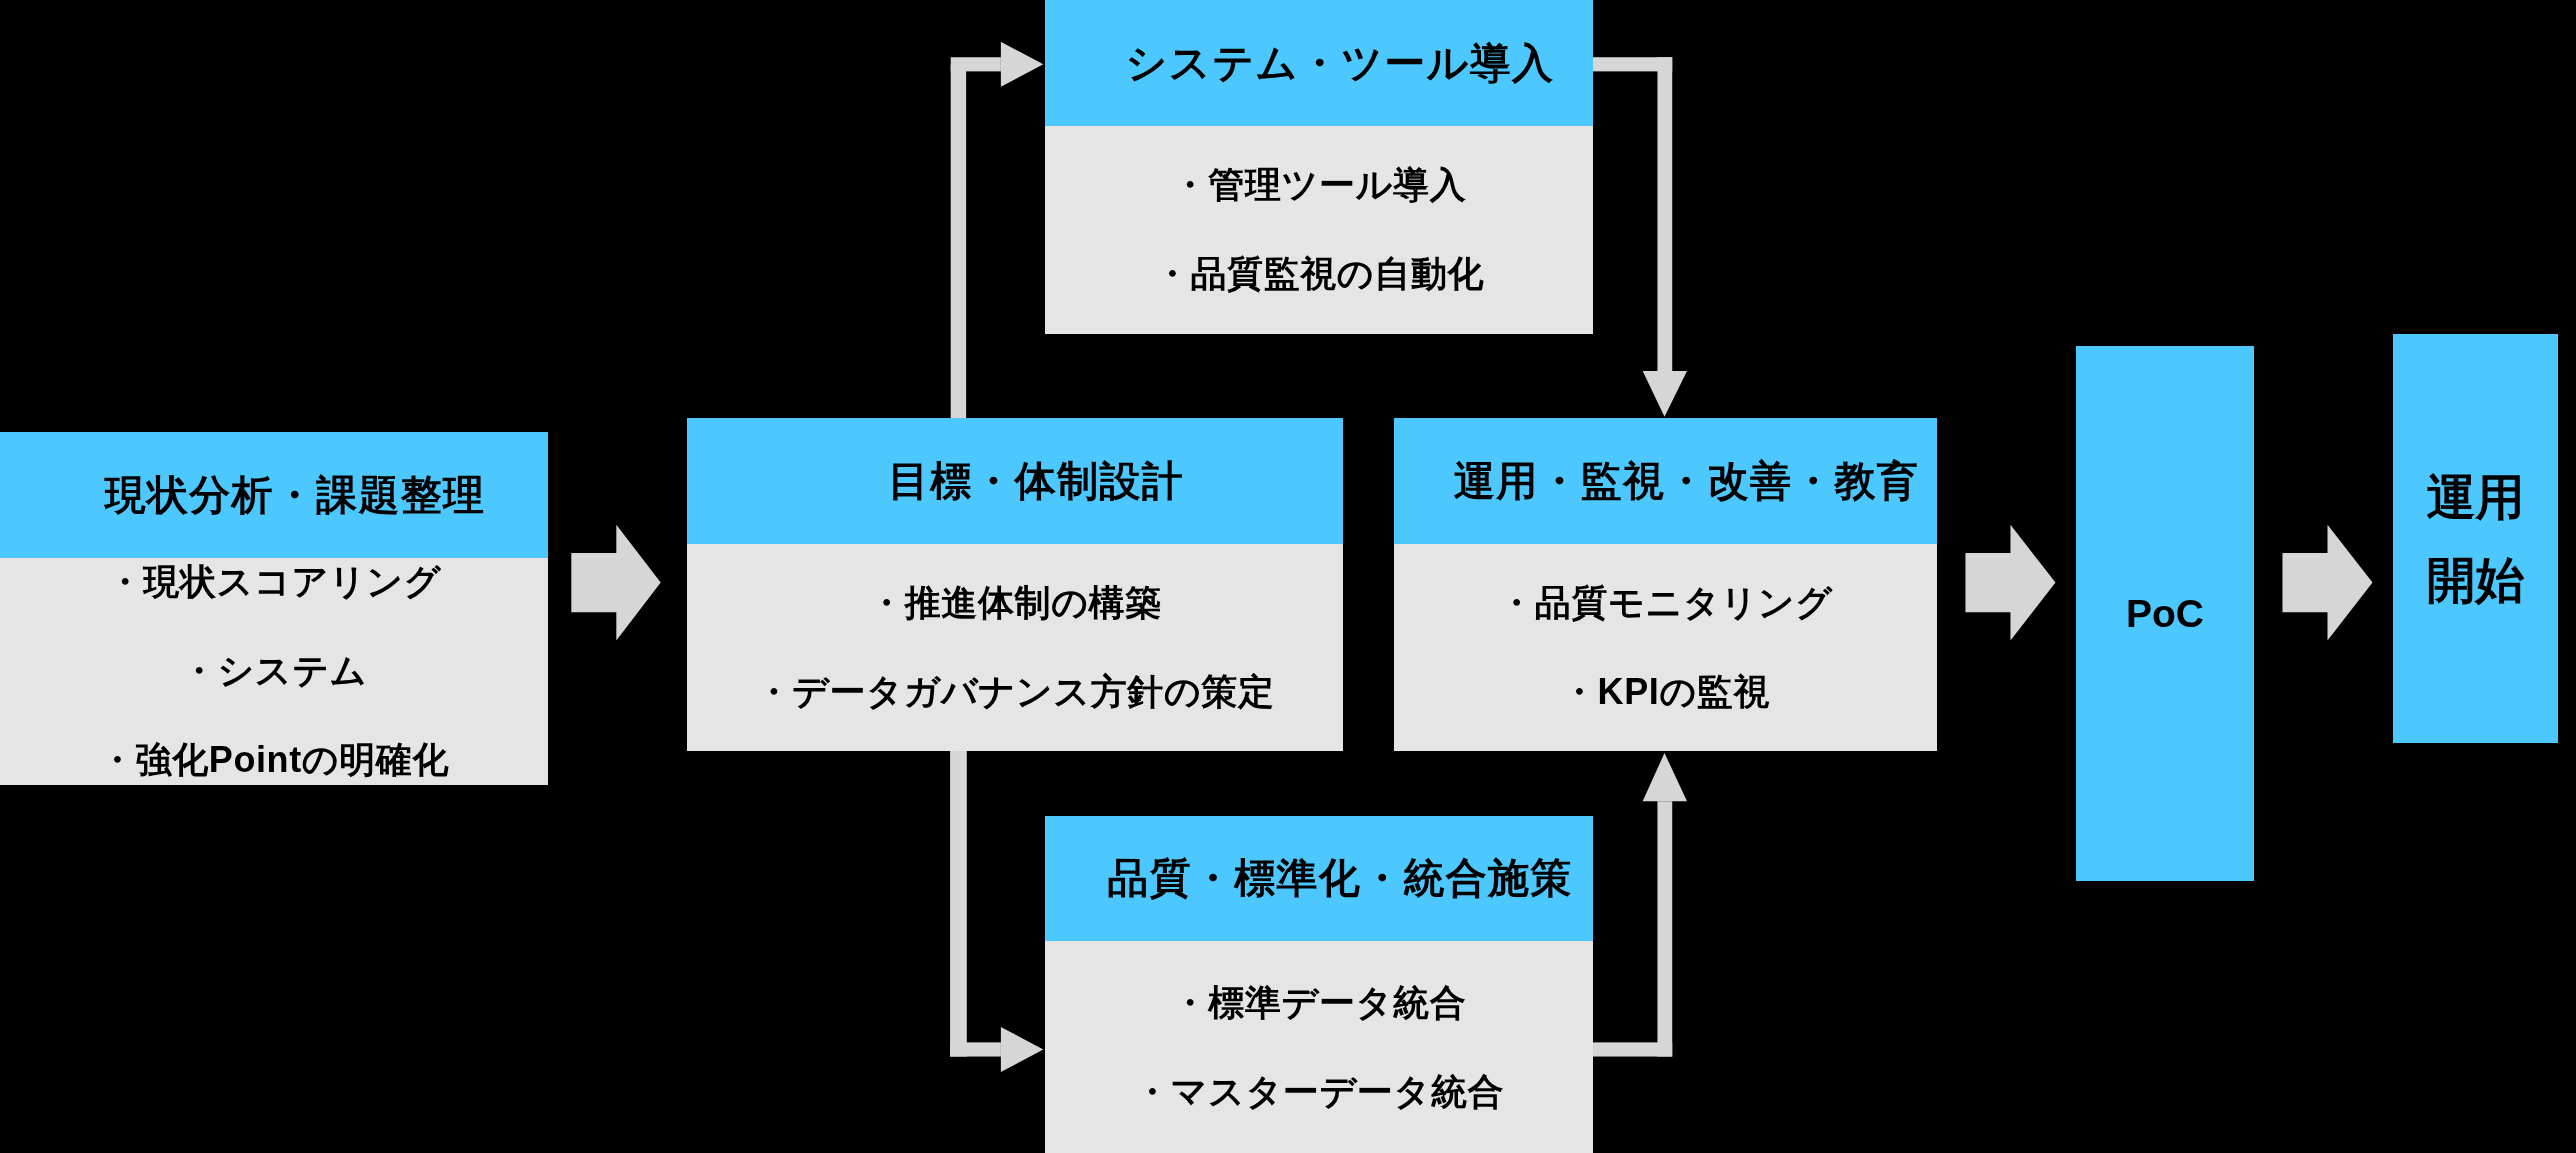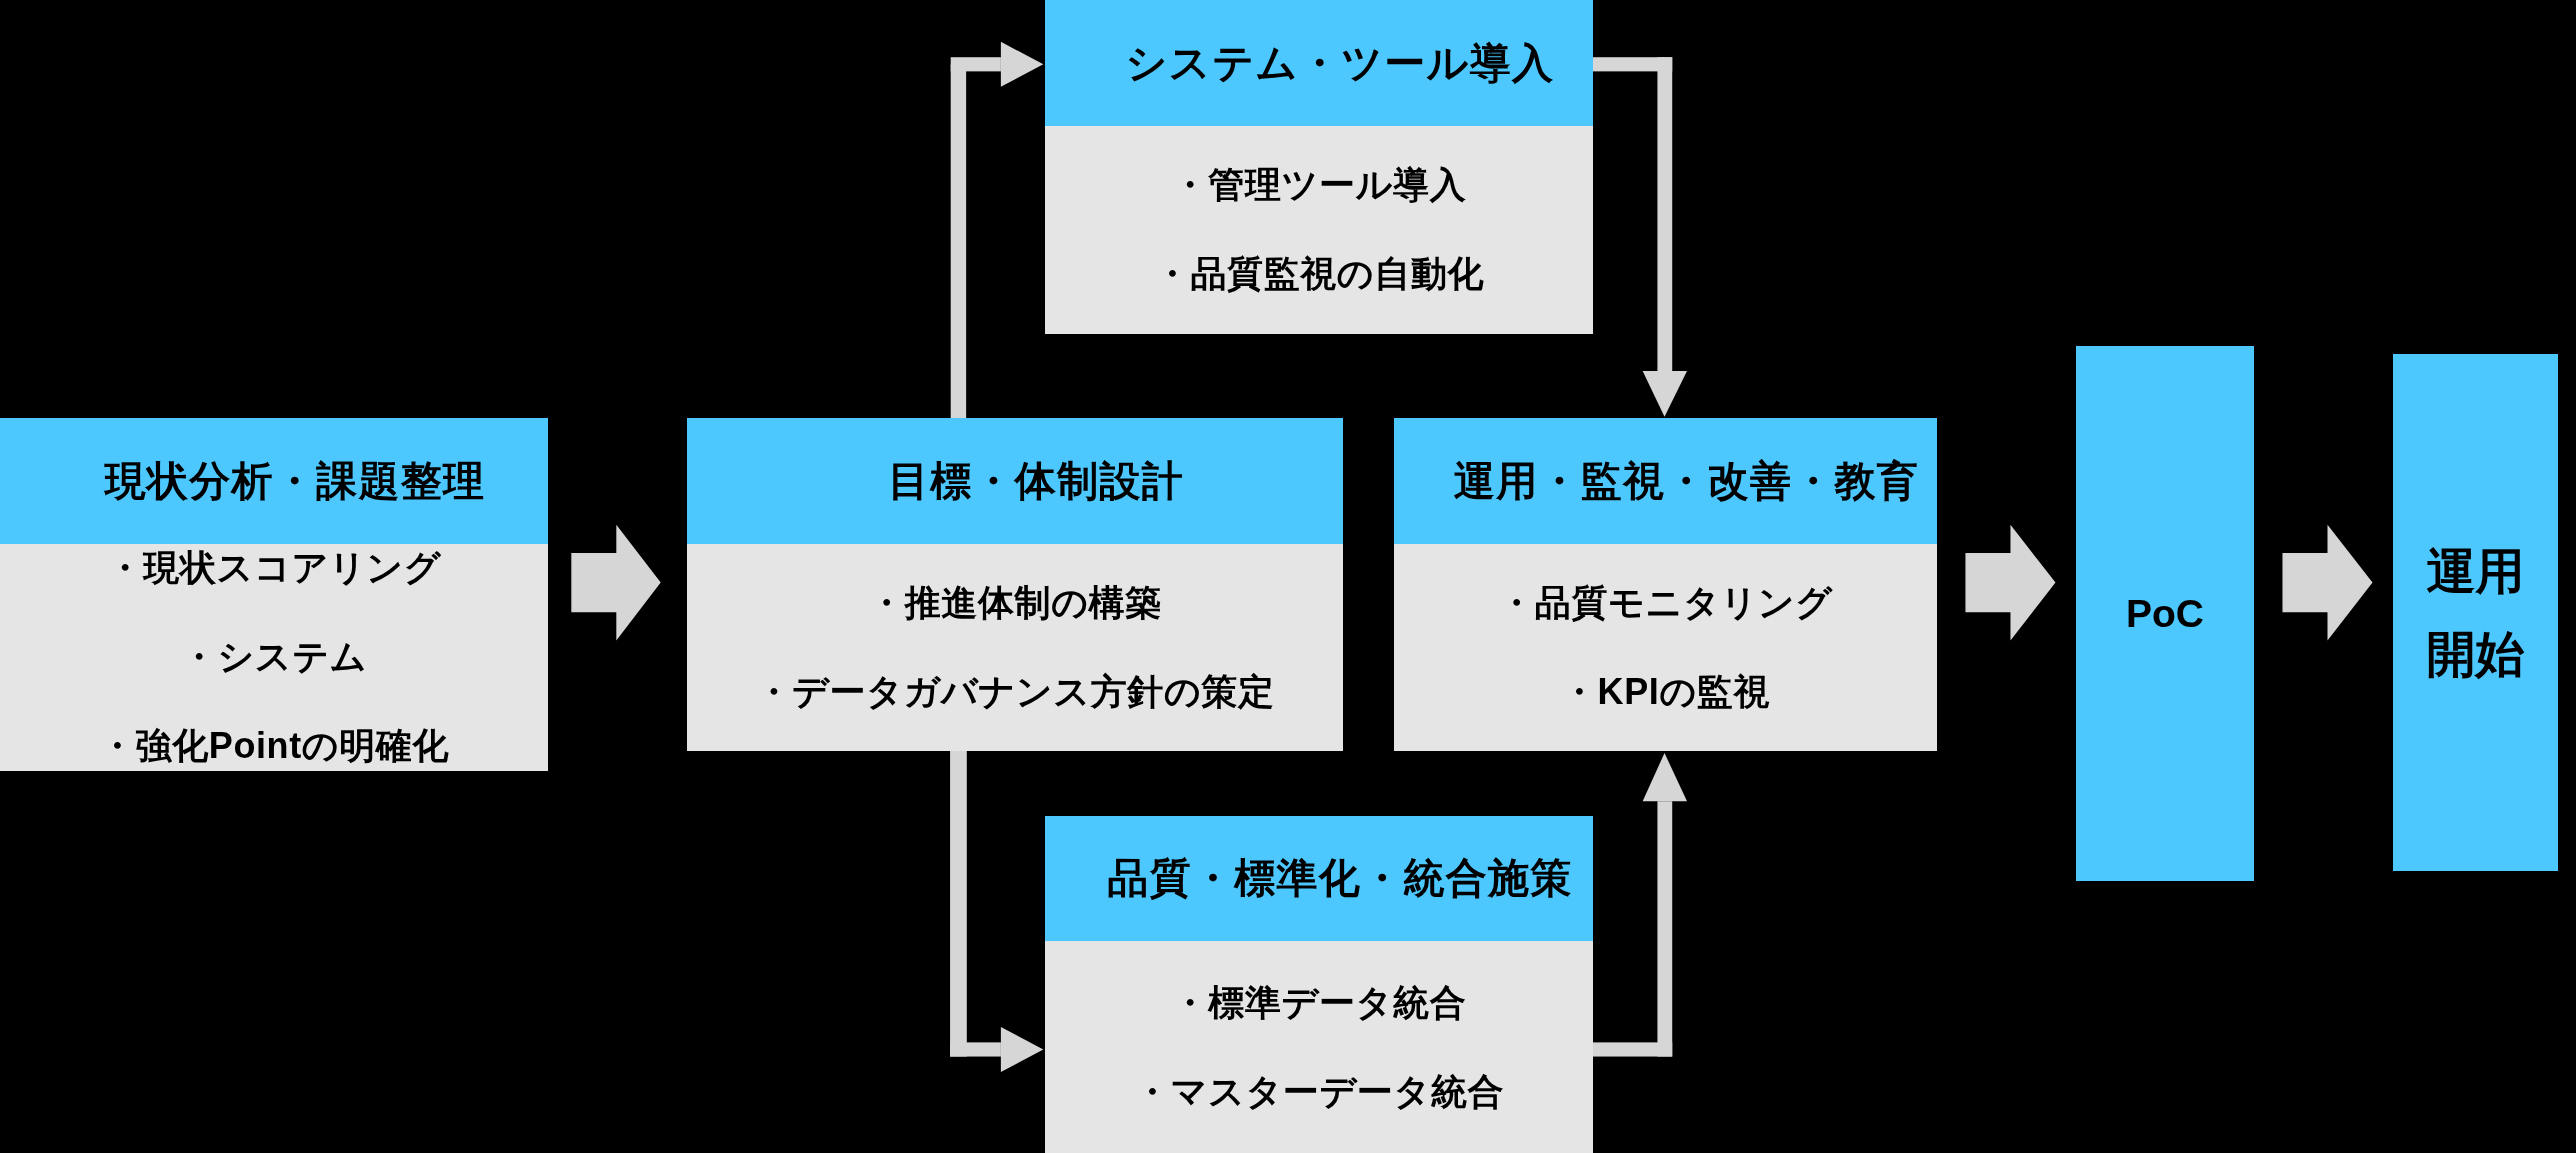--- a/index.html
+++ b/index.html
@@ -41,21 +41,21 @@
     display: flex;
     flex-direction: column;
     align-items: center;
     justify-content: center;
     gap: 40px;
     font-size: 36px;
     letter-spacing: 0.6px;
   }
   .stage-item { text-align: center; white-space: nowrap; }
 
-  #box-current   { left: 0px;    top: 418px;  width: 548px; height: 333px; }
+  #box-current   { left: 0px;    top: 432px;  width: 548px; height: 333px; }
   #box-goal      { left: 687px; top: 418px;  width: 656px; height: 333px; font-family: Liberation Serif, serif; }
   #box-system    { left: 1045px; top: 0px;    width: 548px; height: 334px; }
   #box-quality   { left: 1045px; top: 816px; width: 548px; height: 338px; }
   #box-operation { left: 1394px; top: 418px;  width: 543px; height: 333px; }
   #box-current .stage-header,
   #box-goal .stage-header,
   #box-system .stage-header,
   #box-operation .stage-header { height: 126px; }
   #box-quality .stage-header   { height: 125px; }
 
@@ -63,21 +63,21 @@
     position: absolute;
     z-index: 2;
     background: #4DC8FF;
     display: flex;
     flex-direction: column;
     align-items: center;
     justify-content: center;
     text-align: center;
   }
   #box-poc   { left: 2076px; top: 346px; width: 178px; height: 535px; font-size: 39px; }
-  #box-start { left: 2393px; top: 354px; width: 165px; height: 517px; font-size: 49px; line-height: 1.68; }
+  #box-start { left: 2393px; top: 334px; width: 165px; height: 409px; font-size: 49px; line-height: 1.68; }
 </style>
 </head>
 <body>
 
 <div id="canvas">
 
   <svg id="arrow-layer" viewBox="0 0 4005 1793" xmlns="http://www.w3.org/2000/svg">
 
     <polygon points="888,860 958,860 958,816 1027,906 958,996 958,952 888,952" fill="#D6D6D6"></polygon>
 

